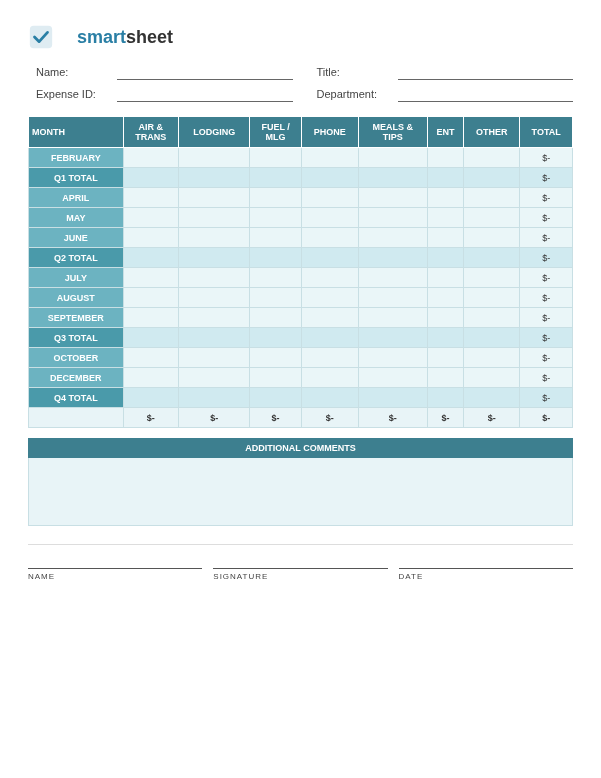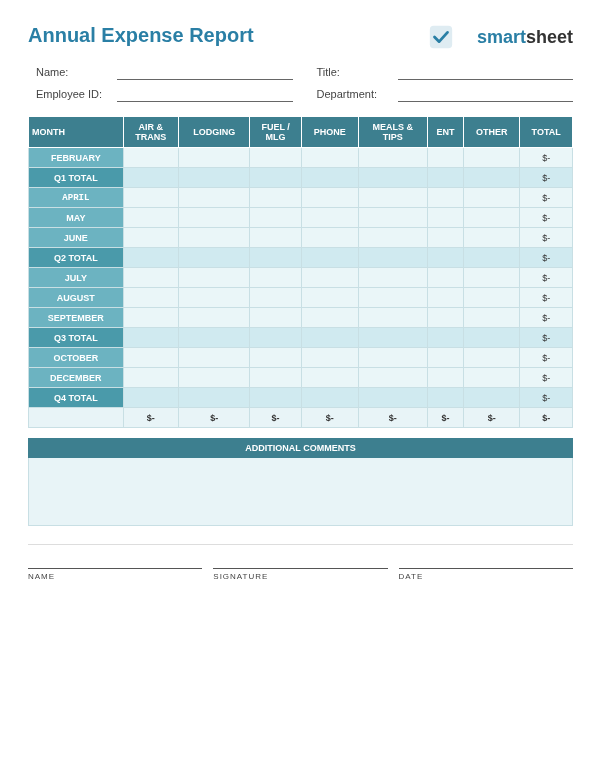--- a/index.html
+++ b/index.html
@@ -142,21 +142,20 @@
       font-size: 8px;
       color: #444;
       letter-spacing: 1px;
       text-transform: uppercase;
     }
   </style>
 </head>
 <body>
 
 <div class="header">
-  <div class="report-title">Annual Expense Report</div>
   <div class="logo">
     <svg class="logo-check" viewBox="0 0 28 28">
       <rect x="2" y="2" width="24" height="24" rx="4" fill="#2a7fa5" opacity="0.15"></rect>
       <polyline points="7,14 12,19 21,9" stroke="#2a7fa5" stroke-width="3" fill="none" stroke-linecap="round" stroke-linejoin="round"></polyline>
     </svg>
     <span class="logo-text">
       <span>smart</span><b>sheet</b>
     </span>
   </div>
 </div>
@@ -164,21 +163,21 @@
 <div class="form-fields">
   <div class="form-row">
     <label>Name:</label>
     <div class="form-underline"></div>
   </div>
   <div class="form-row">
     <label>Title:</label>
     <div class="form-underline"></div>
   </div>
   <div class="form-row">
-    <label>Employee ID:</label>
+    <label>Expense ID:</label>
     <div class="form-underline"></div>
   </div>
   <div class="form-row">
     <label>Department:</label>
     <div class="form-underline"></div>
   </div>
 </div>
 
 <table class="expense-table">
   <thead>
@@ -211,21 +210,21 @@
         <td style="background-color: rgb(208, 234, 240);"></td>
         <td style="background-color: rgb(208, 234, 240);"></td>
         <td style="background-color: rgb(208, 234, 240);"></td>
         <td style="background-color: rgb(208, 234, 240);"></td>
         <td style="background-color: rgb(208, 234, 240);"></td>
         <td style="background-color: rgb(208, 234, 240);"></td>
         <td style="background-color: rgb(208, 234, 240);"></td>
         <td style="background-color: rgb(208, 234, 240); color: rgb(51, 51, 51);">$-</td>
       </tr>
       <tr>
-        <td style="background-color: rgb(108, 179, 193); color: rgb(255, 255, 255); font-weight: bold; text-align: center; font-family: Liberation Mono, monospace;">APRIL</td>
+        <td style="background-color: rgb(108, 179, 193); color: rgb(255, 255, 255); font-weight: bold; text-align: center;">APRIL</td>
         <td style="background-color: rgb(234, 246, 248);"></td>
         <td style="background-color: rgb(234, 246, 248);"></td>
         <td style="background-color: rgb(234, 246, 248);"></td>
         <td style="background-color: rgb(234, 246, 248);"></td>
         <td style="background-color: rgb(234, 246, 248);"></td>
         <td style="background-color: rgb(234, 246, 248);"></td>
         <td style="background-color: rgb(234, 246, 248);"></td>
         <td style="background-color: rgb(234, 246, 248); color: rgb(51, 51, 51);">$-</td>
       </tr>
       <tr>

